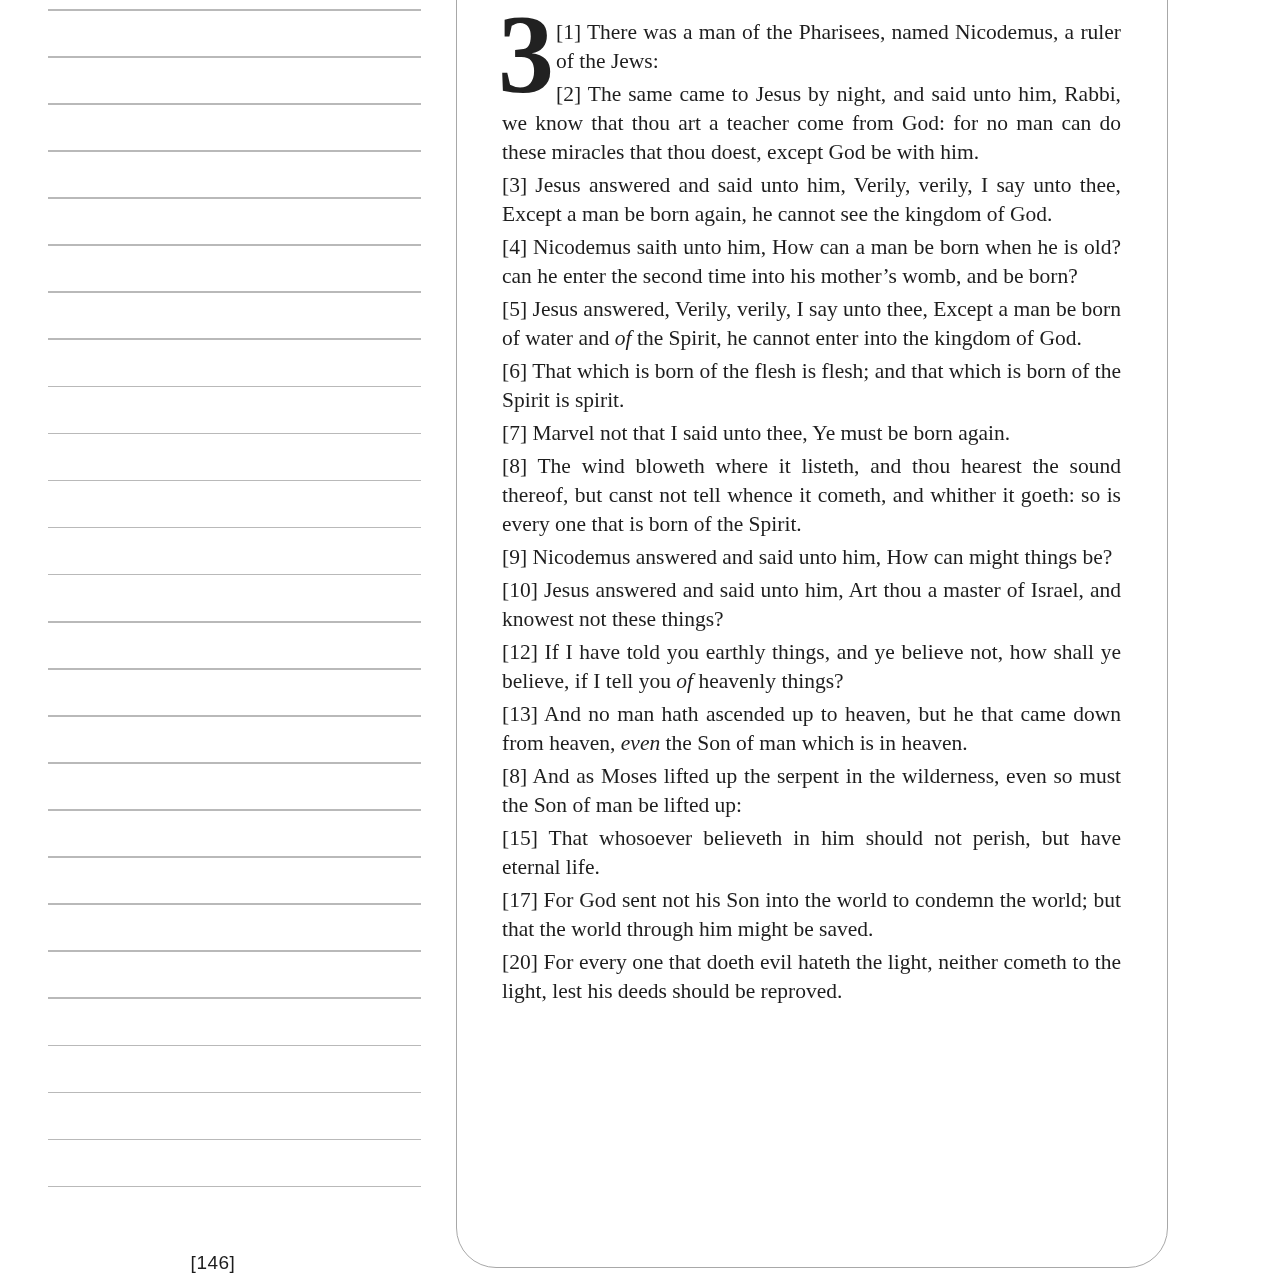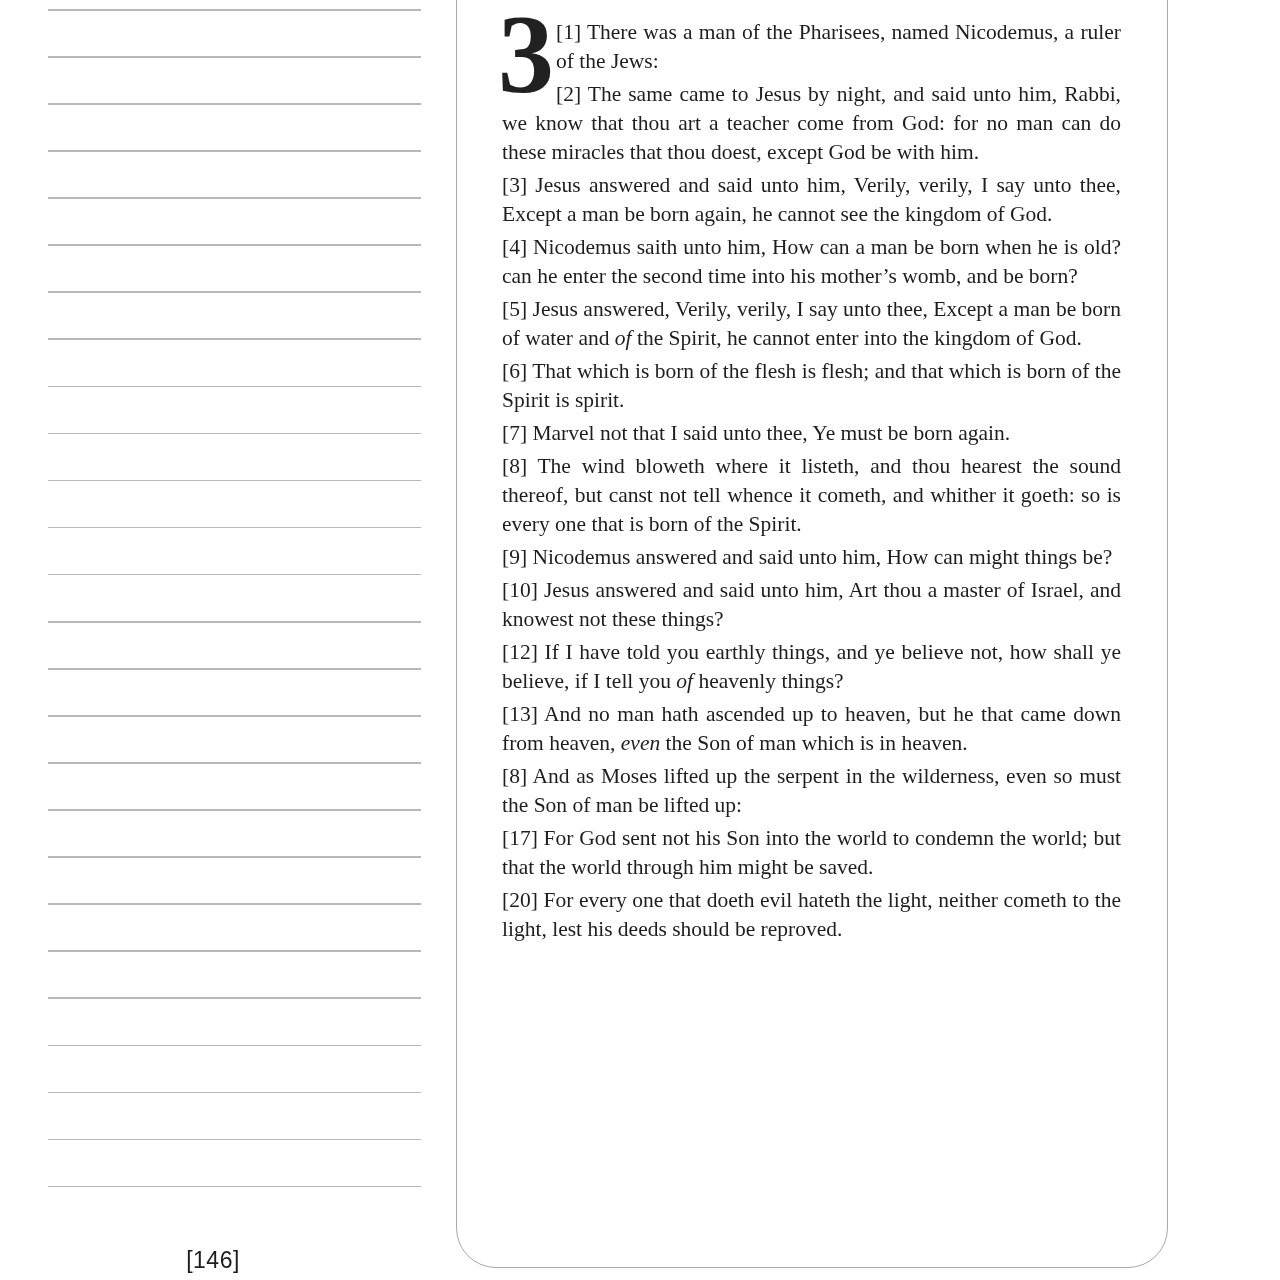--- a/index.html
+++ b/index.html
@@ -33,21 +33,21 @@
     height: 1.6px;
     background: #b9b9b9;
   }
   .page-number {
     position: absolute;
     left: 33px;
     width: 360px;
     bottom: 6px;
     text-align: center;
     font-family: "Liberation Sans", sans-serif;
-    font-size: 23px;
+    font-size: 19px;
     letter-spacing: 0.5px;
     color: #1d1d1d;
   }
 
   
   .scripture-card {
     position: absolute;
     box-sizing: border-box;
     left: 456px;
     top: -60px;
@@ -129,19 +129,20 @@
           <p class="verse"><span class="vnum">[4]</span> <span>Nicodemus saith unto him, How can a man be born when he is old? can he enter the second time into his mother’s womb, and be born?</span></p>
           <p class="verse"><span class="vnum">[5]</span> <span>Jesus answered, Verily, verily, I say unto thee, Except a man be born of water and </span><i>of</i><span> the Spirit, he cannot enter into the kingdom of God.</span></p>
           <p class="verse"><span class="vnum">[6]</span> <span>That which is born of the flesh is flesh; and that which is born of the Spirit is spirit.</span></p>
           <p class="verse"><span class="vnum">[7]</span> <span>Marvel not that I said unto thee, Ye must be born again.</span></p>
           <p class="verse"><span class="vnum">[8]</span> <span>The wind bloweth where it listeth, and thou hearest the sound thereof, but canst not tell whence it cometh, and whither it goeth: so is every one that is born of the Spirit.</span></p>
           <p class="verse"><span class="vnum">[9]</span> <span>Nicodemus answered and said unto him, How can might things be?</span></p>
           <p class="verse"><span class="vnum">[10]</span> <span>Jesus answered and said unto him, Art thou a master of Israel, and knowest not these things?</span></p>
           <p class="verse"><span class="vnum">[12]</span> <span>If I have told you earthly things, and ye believe not, how shall ye believe, if I tell you </span><i>of</i><span> heavenly things?</span></p>
           <p class="verse"><span class="vnum">[13]</span> <span>And no man hath ascended up to heaven, but he that came down from heaven, </span><i>even</i><span> the Son of man which is in heaven.</span></p>
           <p class="verse"><span class="vnum">[8]</span> <span>And as Moses lifted up the serpent in the wilderness, even so must the Son of man be lifted up:</span></p>
+          <p class="verse"><span class="vnum">[15]</span> <span>That whosoever believeth in him should not perish, but have eternal life.</span></p>
           <p class="verse"><span class="vnum">[17]</span> <span>For God sent not his Son into the world to condemn the world; but that the world through him might be saved.</span></p>
           <p class="verse"><span class="vnum">[20]</span> <span>For every one that doeth evil hateth the light, neither cometh to the light, lest his deeds should be reproved.</span></p>
         </div>
     </div>
   </div>
 
 </div>
 
 </body></html>

